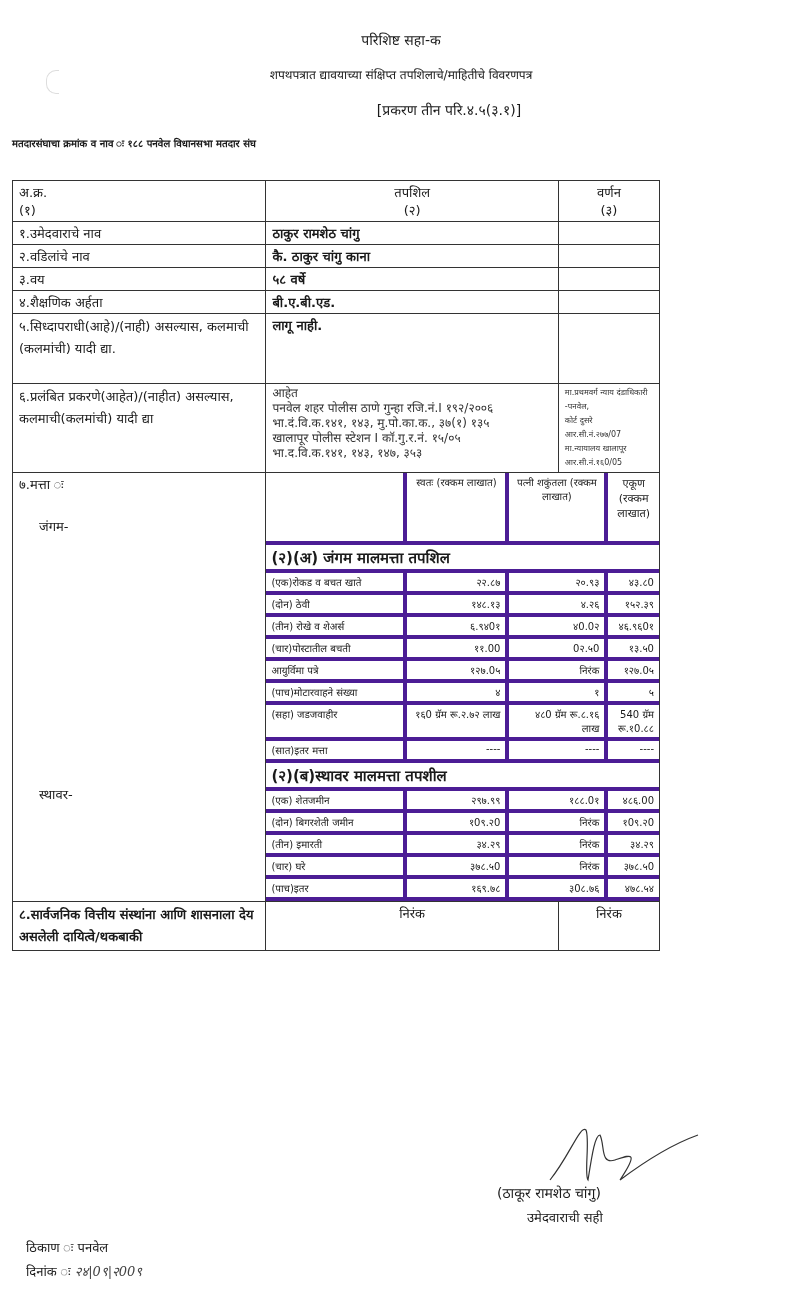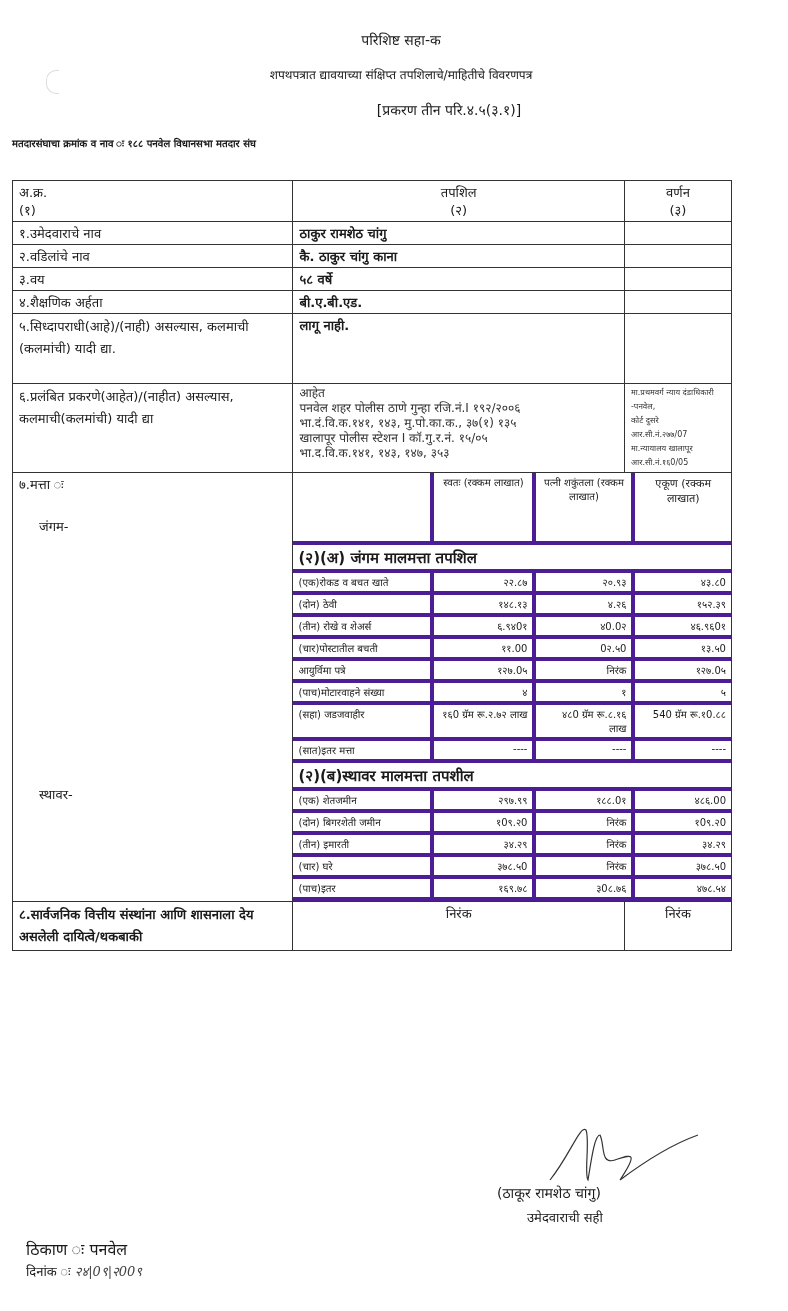--- a/index.html
+++ b/index.html
@@ -2,39 +2,39 @@
 <html><head>
 <meta charset="utf-8">
 <style>
   html, body { margin:0; padding:0; background:#fff; }
   body { width:788px; height:1311px; position:relative; font-family:"DejaVu Sans", sans-serif; color:#1a1a1a; overflow:hidden; }
   .hdr { position:absolute; left:7px; width:788px; text-align:center; font-size:14px; }
   #h1 { top:30px; }
   #h2 { top:66px; font-size:12px; }
   #h3 { top:100px;padding-left:48px; }
   #constituency { position:absolute; left:12px; top:136px; font-size:10px; font-weight:bold; }
-  .tbl { position:absolute; left:12px; top:180px; width:720px; border-collapse:collapse; font-size:13px; }
+  .tbl { position:absolute; left:12px; top:180px; width:648px; border-collapse:collapse; font-size:13px; }
   .tbl td { border:1px solid #333; vertical-align:top; padding:2px 6px; }
   .c1 { width:272px; }
   .c2 { width:325px; }
   .c3 { width:95px; }
   .center { text-align:center; }
   .small { font-size:12px; line-height:15px; color:#333; }
   .bold { font-weight:bold; }
   .inner { width:100%; border-collapse:collapse; font-size:10px; }
   .inner td { border:4px solid #4c1d95; padding:2px 5px; vertical-align:top; }
   .inner .lbl { width:127px; }
   .inner .num { text-align:right; width:88px; }
   .inner .num2 { text-align:right; width:85px; }
   .inner .num3 { text-align:right; }
   .subhdr { font-size:15px; font-weight:bold; }
   .sig { position:absolute; left:500px; top:1125px; width:200px; height:60px; }
   .signame { position:absolute; left:497px; top:1183px; font-size:14px; }
   .sigrole { position:absolute; left:527px; top:1208px; font-size:13px; }
-  .place { position:absolute; left:26px; top:1238px; font-size:16px; }
+  .place { position:absolute; left:26px; top:1238px; font-size:13px; }
   .date { position:absolute; left:26px; top:1262px; font-size:13px; }
   .hand { font-family:"DejaVu Serif", serif; font-style:italic; color:#444; }
   .mark { position:absolute; left:46px; top:70px; width:12px; height:22px; border:1px solid #ddd; border-right:none; border-radius:10px 0 0 10px; }
 </style>
 </head>
 <body>
 
 <div class="mark"></div>
 <div class="hdr" id="h1">परिशिष्ट सहा-क</div>
 <div class="hdr" id="h2">शपथपत्रात द्यावयाच्या संक्षिप्त तपशिलाचे/माहितीचे विवरणपत्र</div>

